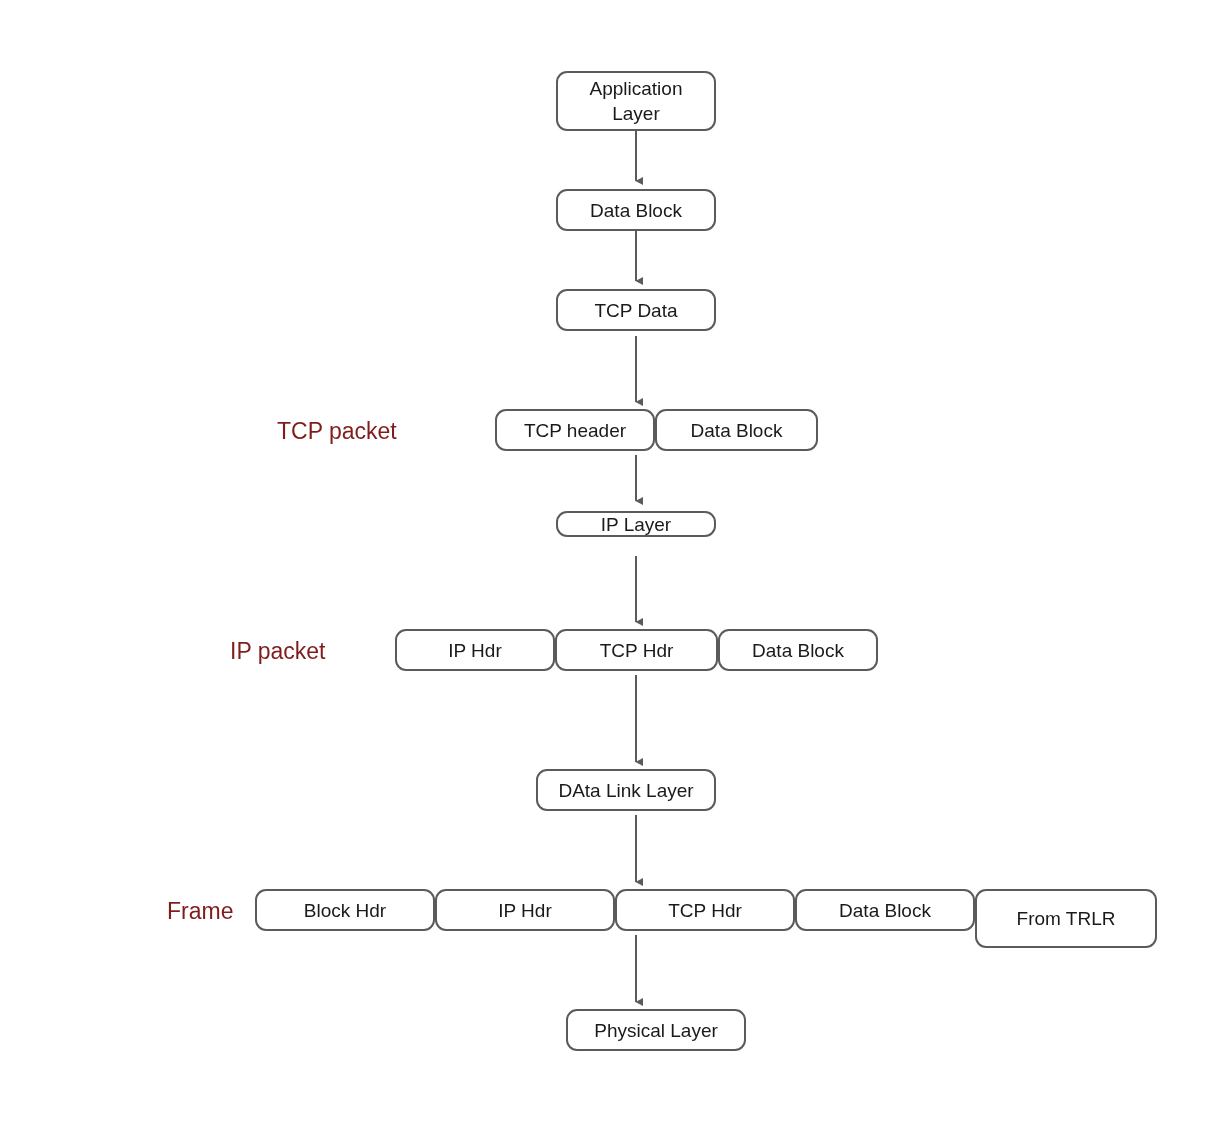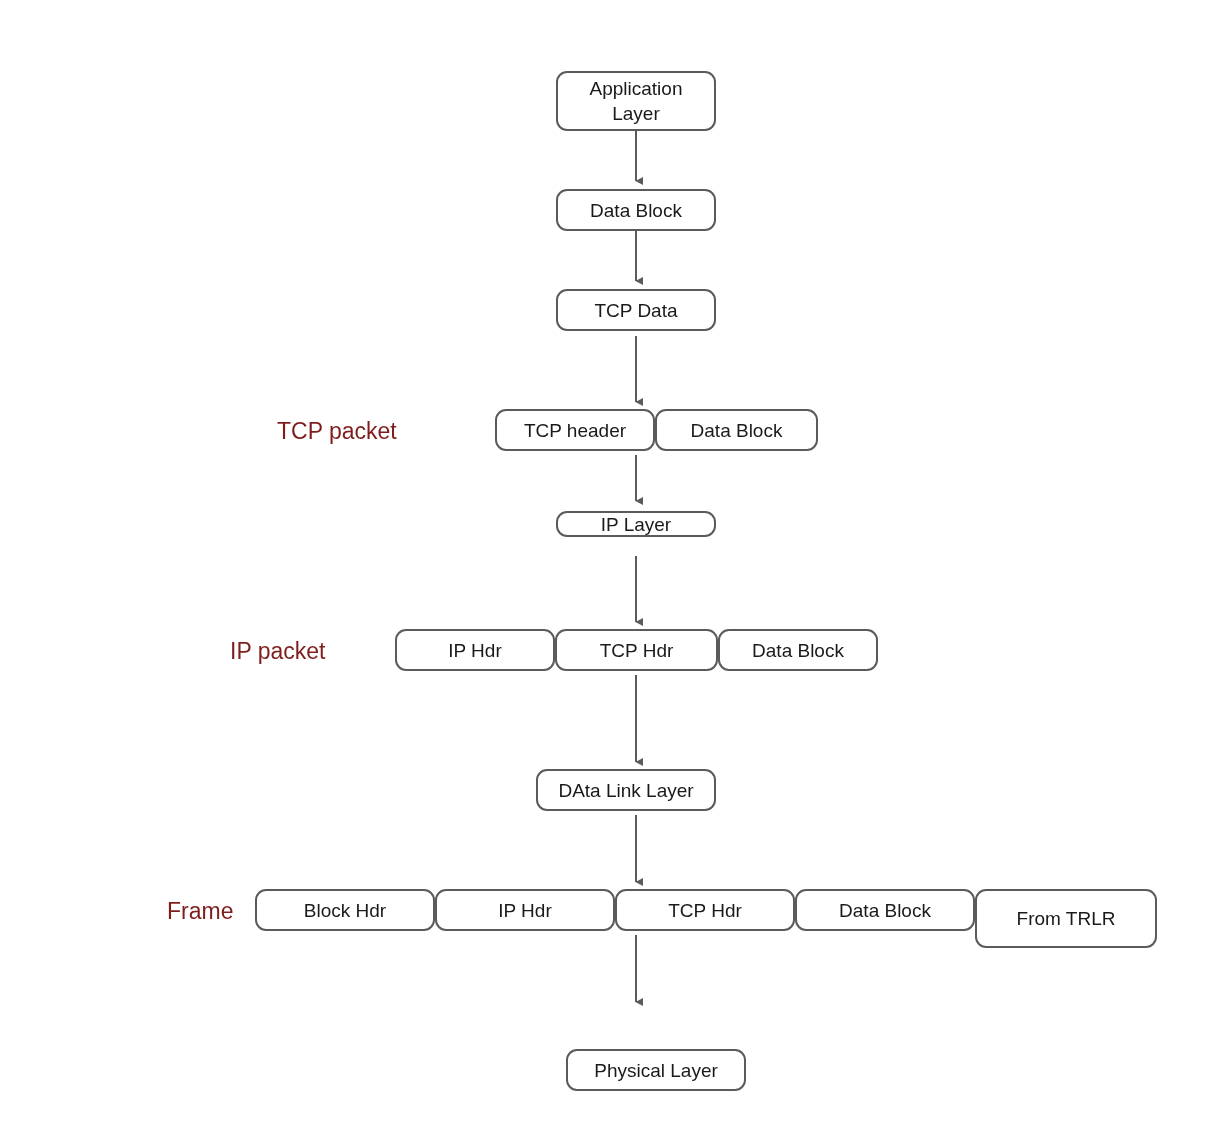--- a/index.html
+++ b/index.html
@@ -96,15 +96,15 @@
   <div class="node" style="left:718px; top:629px; width:160px; height:42px;">Data Block</div>
 
   <div class="node" style="left:536px; top:769px; width:180px; height:42px;">DAta Link Layer</div>
 
   <div class="node" style="left:255px; top:889px; width:180px; height:42px;">Block Hdr</div>
   <div class="node" style="left:435px; top:889px; width:180px; height:42px;">IP Hdr</div>
   <div class="node" style="left:615px; top:889px; width:180px; height:42px;">TCP Hdr</div>
   <div class="node" style="left:795px; top:889px; width:180px; height:42px;">Data Block</div>
   <div class="node" style="left:975px; top:889px; width:182px; height:59px;">From TRLR</div>
 
-  <div class="node" style="left:566px; top:1009px; width:180px; height:42px;margin-top:40px;">Physical Layer</div>
+  <div class="node" style="left:566px; top:1009px; width:180px; height:42px;">Physical Layer</div>
 
 </div>
 
 </body></html>

